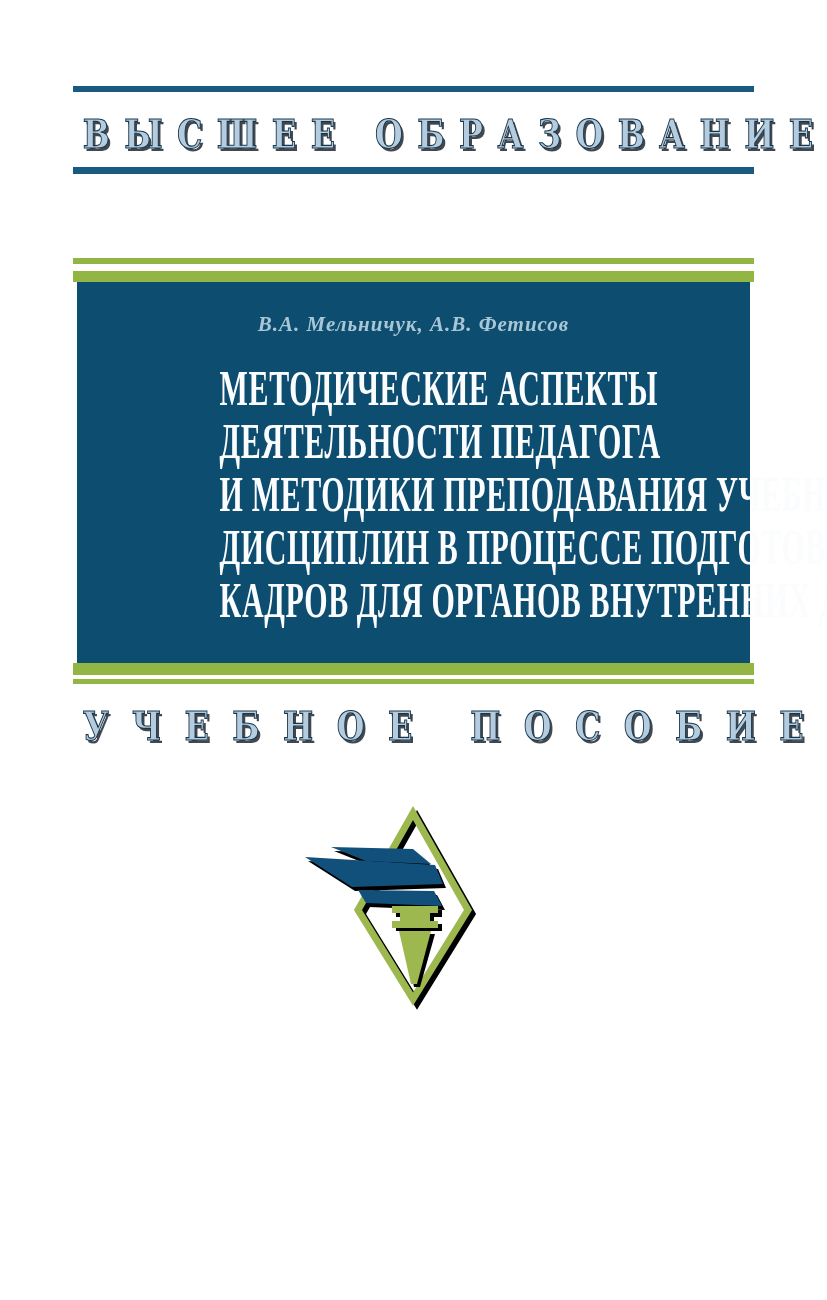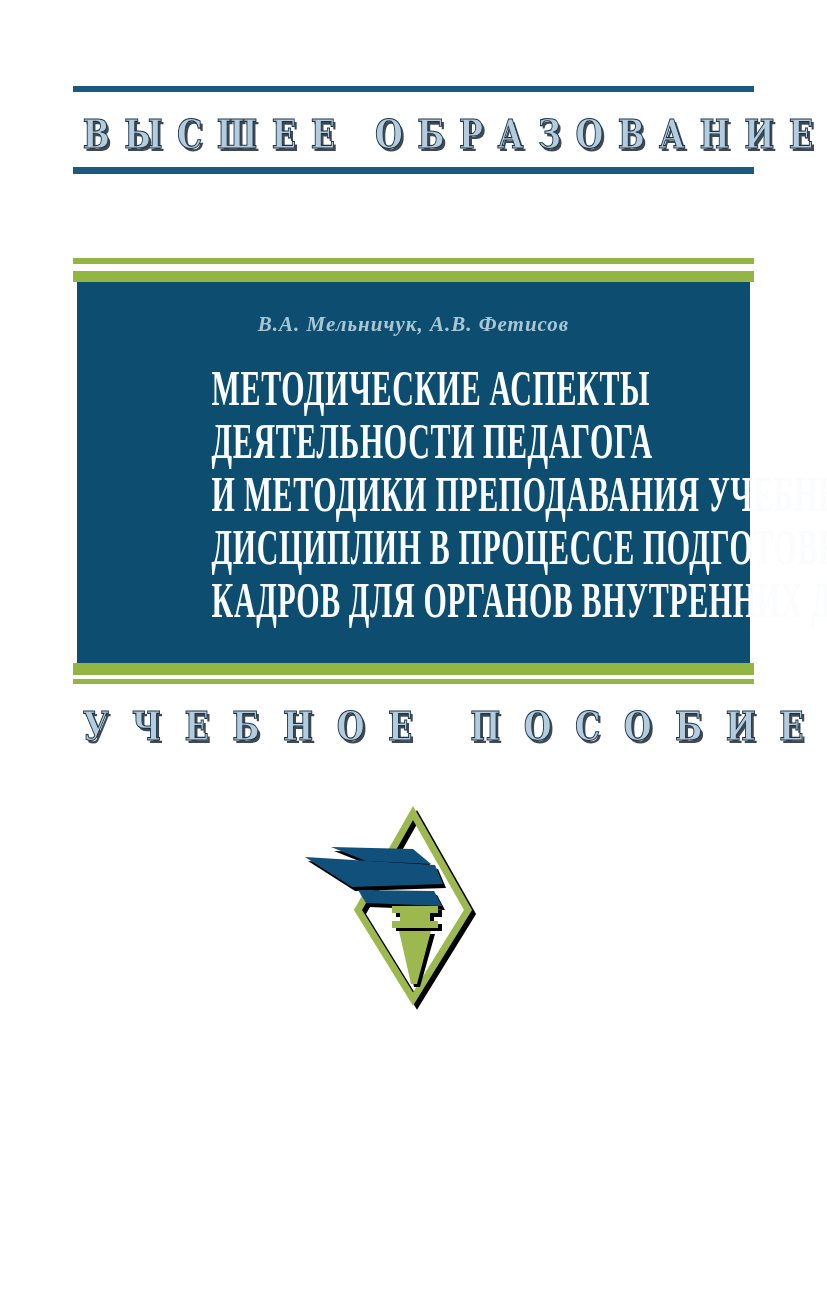--- a/index.html
+++ b/index.html
@@ -63,21 +63,21 @@
     position:absolute;left:0;top:22px;width:100%;
     text-align:center;
     font-family:"Liberation Serif", serif;
     font-style:italic;font-weight:bold;
     font-size:21px;line-height:40px;
     letter-spacing:1px;
     color:#a9c6d4;
     white-space:nowrap;
   }
   .book-title{
-    position:absolute;left:0;top:80px;width:100%;
+    position:absolute;left:8px;top:80px;width:100%;
     text-align:center;
   }
   .title-line{
     height:53px;line-height:53px;
     font-family:"Liberation Serif", serif;
     font-weight:bold;
     font-size:50px;
     letter-spacing:1px;
     color:#fbfcfd;
     white-space:nowrap;

